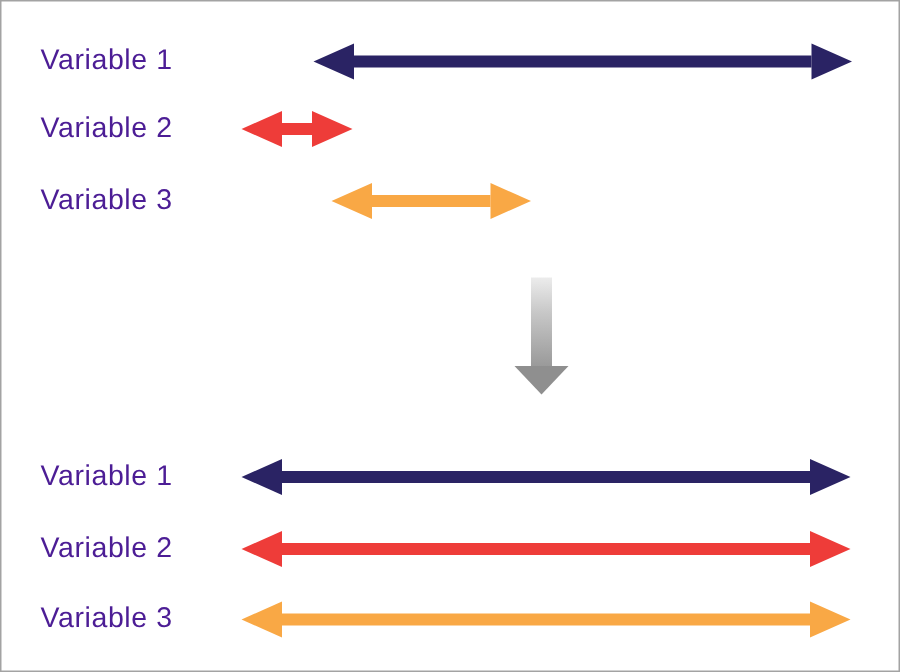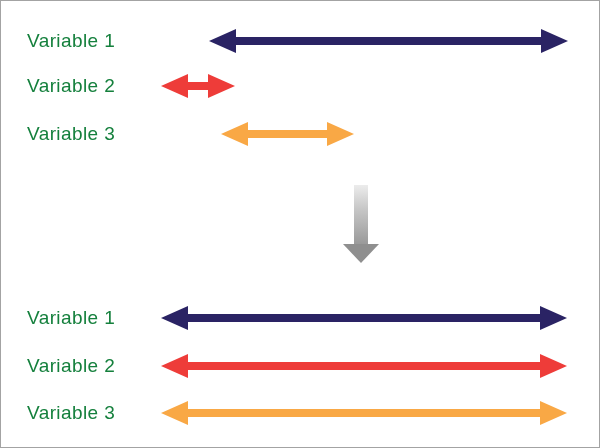--- a/index.html
+++ b/index.html
@@ -16,21 +16,21 @@
     background: #ffffff;
     overflow: hidden;
   }
   .var-label {
     position: absolute;
     left: 26px;
     height: 24px;
     line-height: 24px;
     font-size: 19px;
     letter-spacing: 0.4px;
-    color: #15803d;
+    color: #4c1d95;
     white-space: nowrap;
   }
   
   .darrow {
     position: absolute;
     height: 24px;
     display: flex;
     align-items: center;
   }
   .head {

